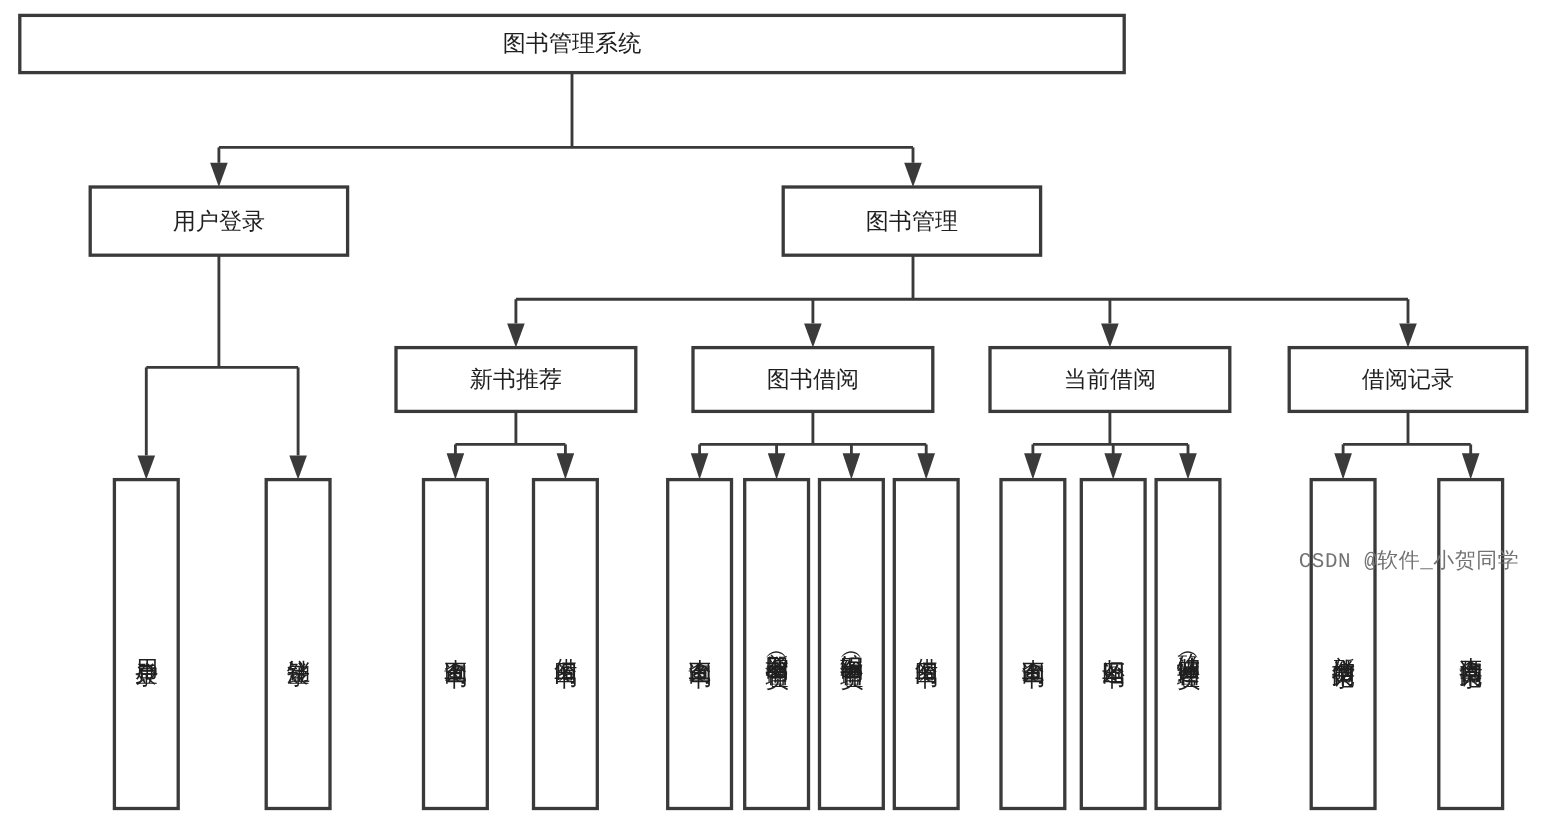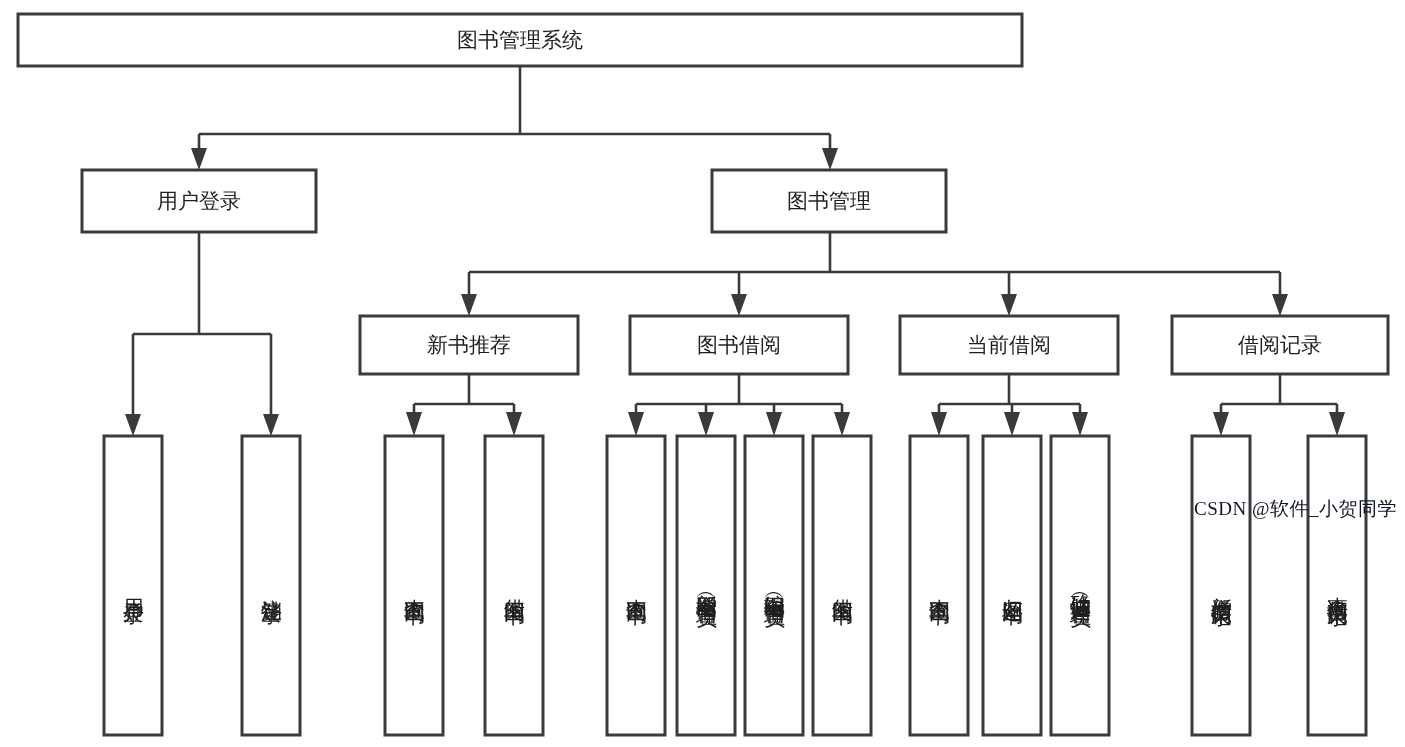--- a/index.html
+++ b/index.html
@@ -59,25 +59,25 @@
     color: #1f1f1f;
     display: flex;
     align-items: center;
     justify-content: center;
     text-align: center;
     white-space: nowrap;
     pointer-events: none;
   }
   .watermark {
     position: absolute;
-    right: 8px;
+    right: 24px;
     bottom: 4px;
-    font-family: Liberation Serif, serif;
+    font-family: Liberation Mono, monospace;
     font-size: 19px;
-    color: #0f172a;
+    color: #737373;
     letter-spacing: 0.5px;
     white-space: nowrap;
   }
 </style>
 </head>
 <body>
 
 <div id="diagram-root">
 
   <svg id="tree-svg" viewBox="0 0 1405 747">

